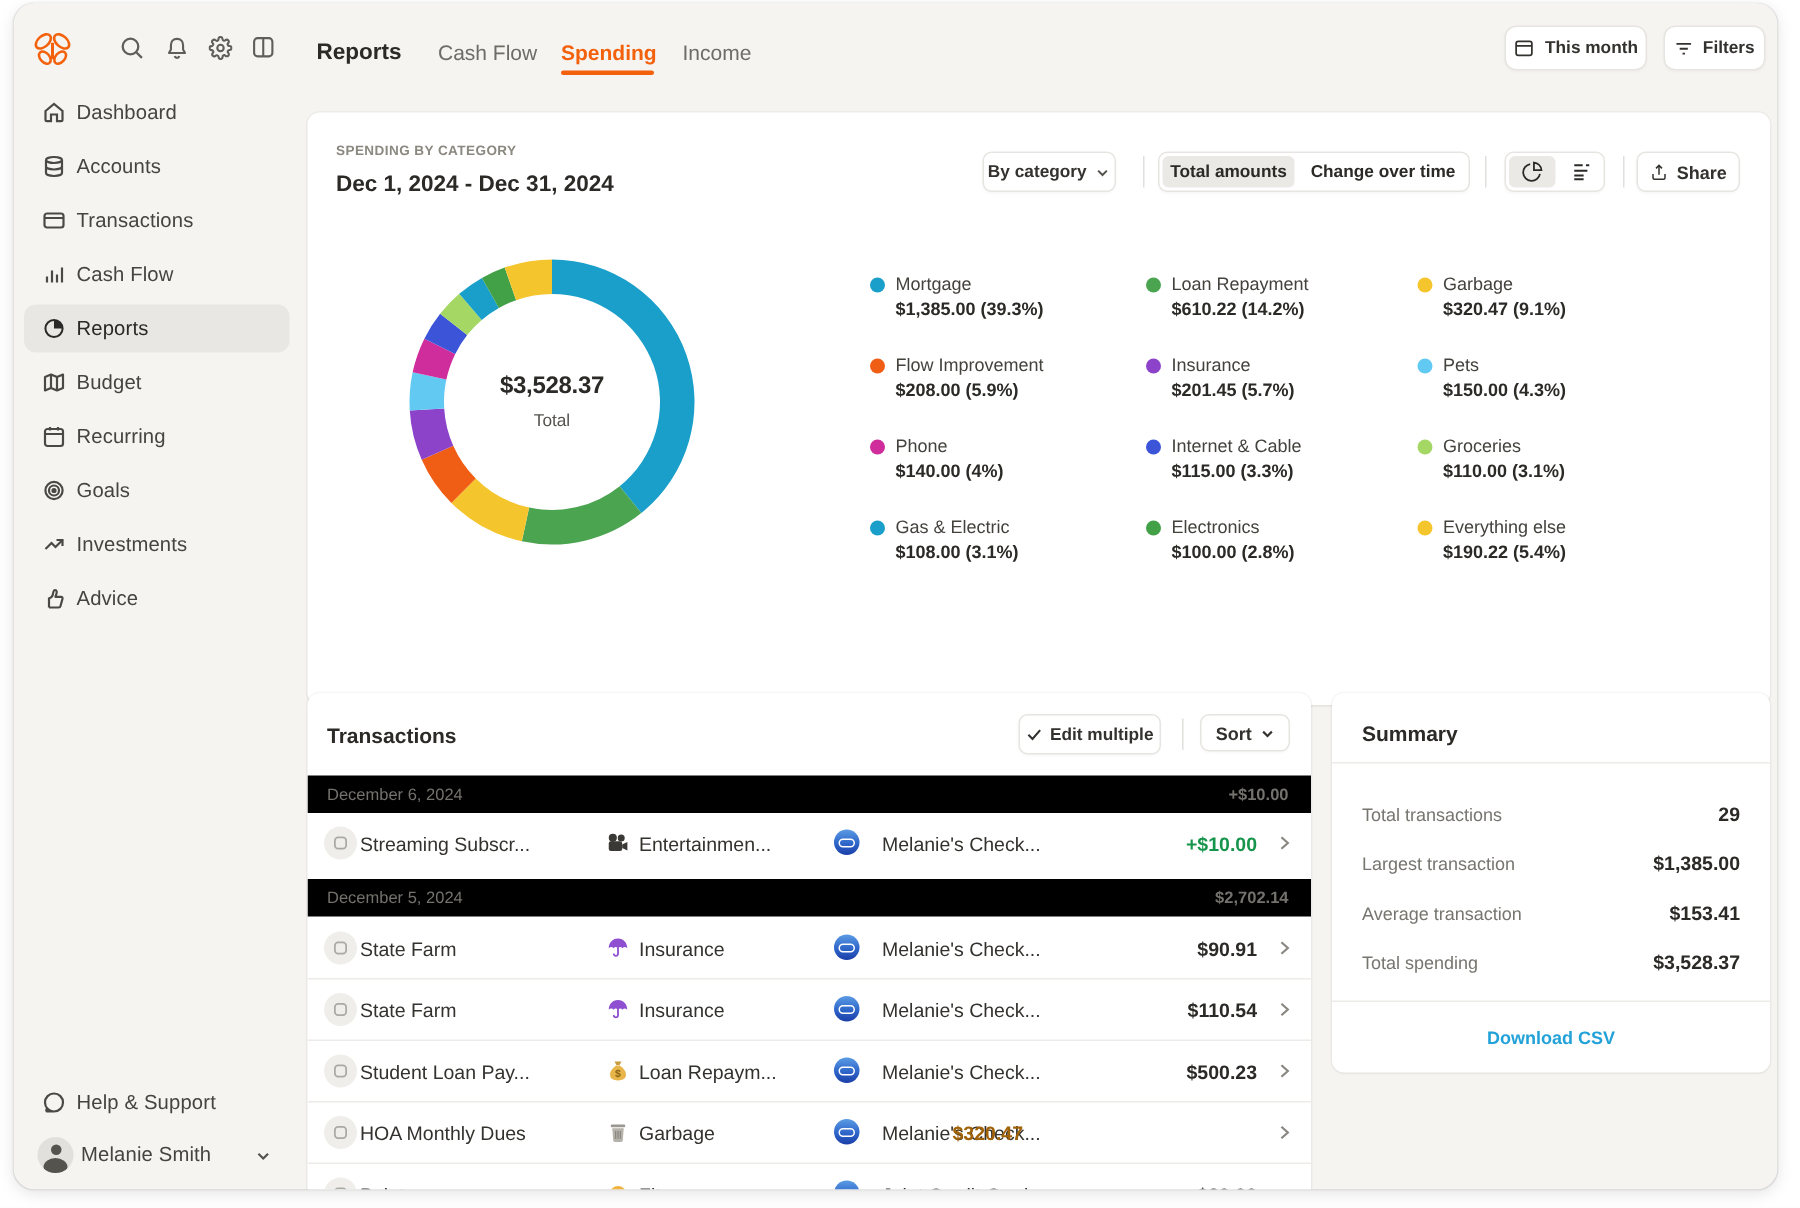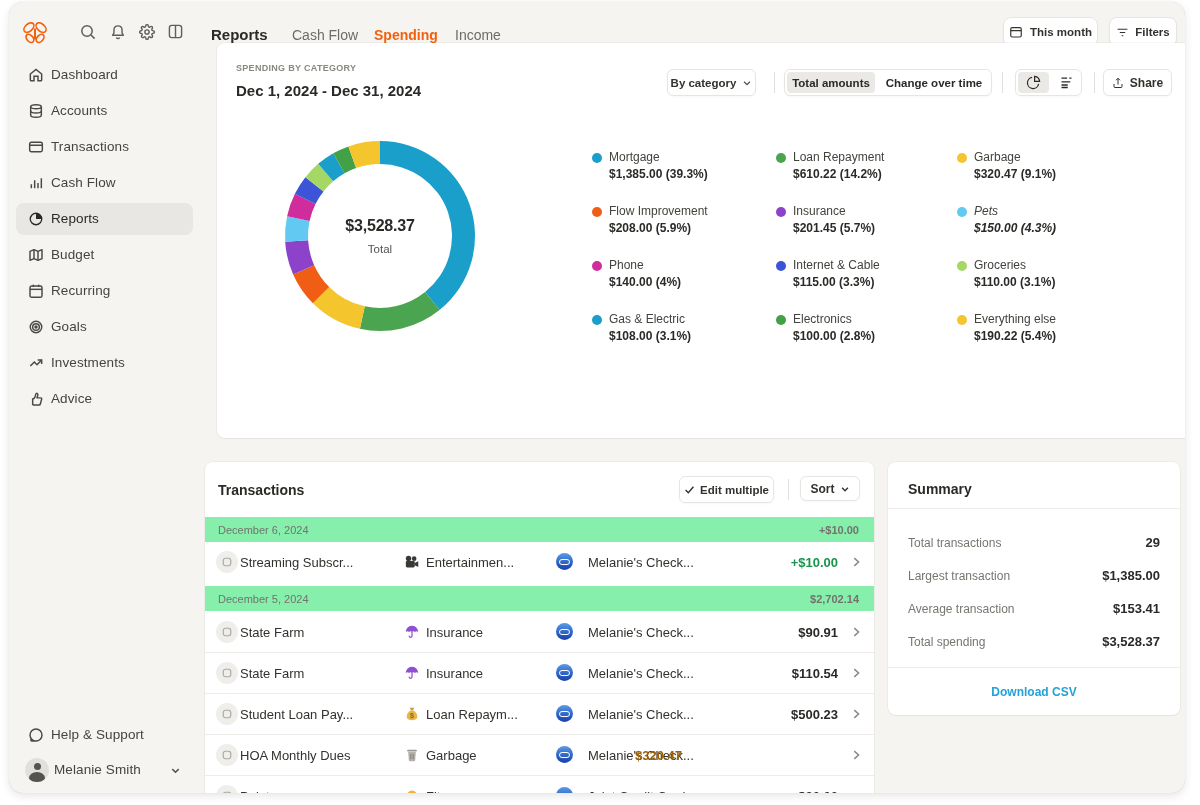--- a/index.html
+++ b/index.html
@@ -14,21 +14,21 @@
 .nav-item.sel .lb { color:#2A2927; }
 .tab { position:absolute; top:4px; height:57px; display:flex; align-items:center; font-size:14px; color:#6E6C67; white-space:nowrap; }
 .btn { position:absolute; background:#fff; border:1px solid #E7E5E1; border-radius:6px; display:flex; align-items:center; justify-content:center; font-size:11.5px; font-weight:bold; color:#33322E; box-shadow:0 1px 2px rgba(0,0,0,0.03); white-space:nowrap; }
 .card { position:absolute; background:#fff; border-radius:8px; box-shadow:0 0 0 1px rgba(0,0,0,0.03), 0 1px 2px rgba(0,0,0,0.04); }
 .legend-name { font-size:12px; color:#44423D; white-space:nowrap; }
 .legend-val { font-size:12px; font-weight:bold; color:#2B2A27; white-space:nowrap; }
 .dot { width:10px; height:10px; border-radius:50%; display:inline-block; }
 .sum-label { font-size:12px; color:#77756F; }
 .sum-val { font-size:13px; font-weight:bold; color:#2B2A27; }
 .trow-name { font-size:13px; color:#33322E; white-space:nowrap; }
-.datehead { position:absolute; left:0; width:100%; height:25px; background:#86efac; display:flex; align-items:center; font-size:11px; color:#74726C; }
+.datehead { position:absolute; left:0; width:100%; height:25px; background:#000000; display:flex; align-items:center; font-size:11px; color:#74726C; }
 </style>
 </head>
 <body>
 <div class="app">
 
 <div class="abs" style="left:0;top:0;width:196px;height:791px;">
   <svg class="abs" style="left:13px;top:19px;" width="26" height="24" viewBox="0 0 26 24" fill="none" stroke="#F4610D" stroke-width="1.7">
     <ellipse cx="6.9" cy="6.6" rx="5.9" ry="3.6" transform="rotate(-42 6.9 6.6)"></ellipse>
     <ellipse cx="19.1" cy="6.6" rx="5.9" ry="3.6" transform="rotate(42 19.1 6.6)"></ellipse>
     <ellipse cx="7.9" cy="17.4" rx="4.7" ry="3.1" transform="rotate(48 7.9 17.4)"></ellipse>
@@ -161,21 +161,21 @@
   </div>
   <div class="btn" style="left:904px;top:15px;width:68px;height:30px;border-radius:8px;">
     <svg width="13" height="13" viewBox="0 0 24 24" fill="none" stroke="#33322E" stroke-width="2.2" style="margin-right:6px;">
           <path d="M3 6 L21 6"></path>
           <path d="M7 12 L17 12"></path>
           <path d="M10.5 18 L13.5 18"></path>
         </svg>Filters
   </div>
 </div>
 
-<div class="card" style="left:196px;top:41px;width:975px;height:395px;margin-left:12px;">
+<div class="card" style="left:196px;top:73px;width:975px;height:395px;">
   <div class="abs" style="left:19px;top:20px;font-size:9px;font-weight:bold;letter-spacing:0.3px;color:#8B8880;">SPENDING BY CATEGORY</div>
   <div class="abs" style="left:19px;top:39px;font-size:15px;font-weight:bold;color:#2B2A27;">Dec 1, 2024 - Dec 31, 2024</div>
 
   <div class="btn" style="left:450px;top:26px;width:89px;height:27px;">By category<svg width="10" height="10" viewBox="0 0 12 12" fill="none" stroke="#55534E" stroke-width="1.6" style="margin-left:6px;">
           <path d="M2.5 4.5 L6 8 L9.5 4.5"></path>
         </svg></div>
   <div class="abs" style="left:557px;top:29px;width:1px;height:21px;background:#E2E0DC;"></div>
   <div class="abs" style="left:567px;top:26px;height:27px;width:208px;border:1px solid #E7E5E1;border-radius:6px;background:#fff;display:flex;box-shadow:0 1px 2px rgba(0,0,0,0.03);">
     <div style="width:88px;margin:2px;background:#EBE9E5;border-radius:4px;display:flex;align-items:center;justify-content:center;font-size:11.5px;font-weight:bold;color:#2B2A27;white-space:nowrap;">Total amounts</div>
     <div style="flex:1;display:flex;align-items:center;justify-content:center;font-size:11.5px;font-weight:bold;color:#2B2A27;white-space:nowrap;">Change over time</div>
@@ -282,21 +282,21 @@
   </div>
   <div class="abs" style="left:740px;top:107px;">
     <span class="dot abs" style="background:#F5C52E;left:0;top:3px;"></span>
     <div style="margin-left:17px;">
           <div class="legend-name">Garbage</div>
           <div class="legend-val" style="margin-top:3px;">$320.47 (9.1%)</div>
         </div>
   </div>
   <div class="abs" style="left:740px;top:161px;">
     <span class="dot abs" style="background:#62C9F2;left:0;top:3px;"></span>
-    <div style="margin-left:17px;font-style:italic;">
+    <div style="margin-left:17px;">
           <div class="legend-name">Pets</div>
           <div class="legend-val" style="margin-top:3px;">$150.00 (4.3%)</div>
         </div>
   </div>
   <div class="abs" style="left:740px;top:215px;">
     <span class="dot abs" style="background:#A5D765;left:0;top:3px;"></span>
     <div style="margin-left:17px;">
           <div class="legend-name">Groceries</div>
           <div class="legend-val" style="margin-top:3px;">$110.00 (3.1%)</div>
         </div>

